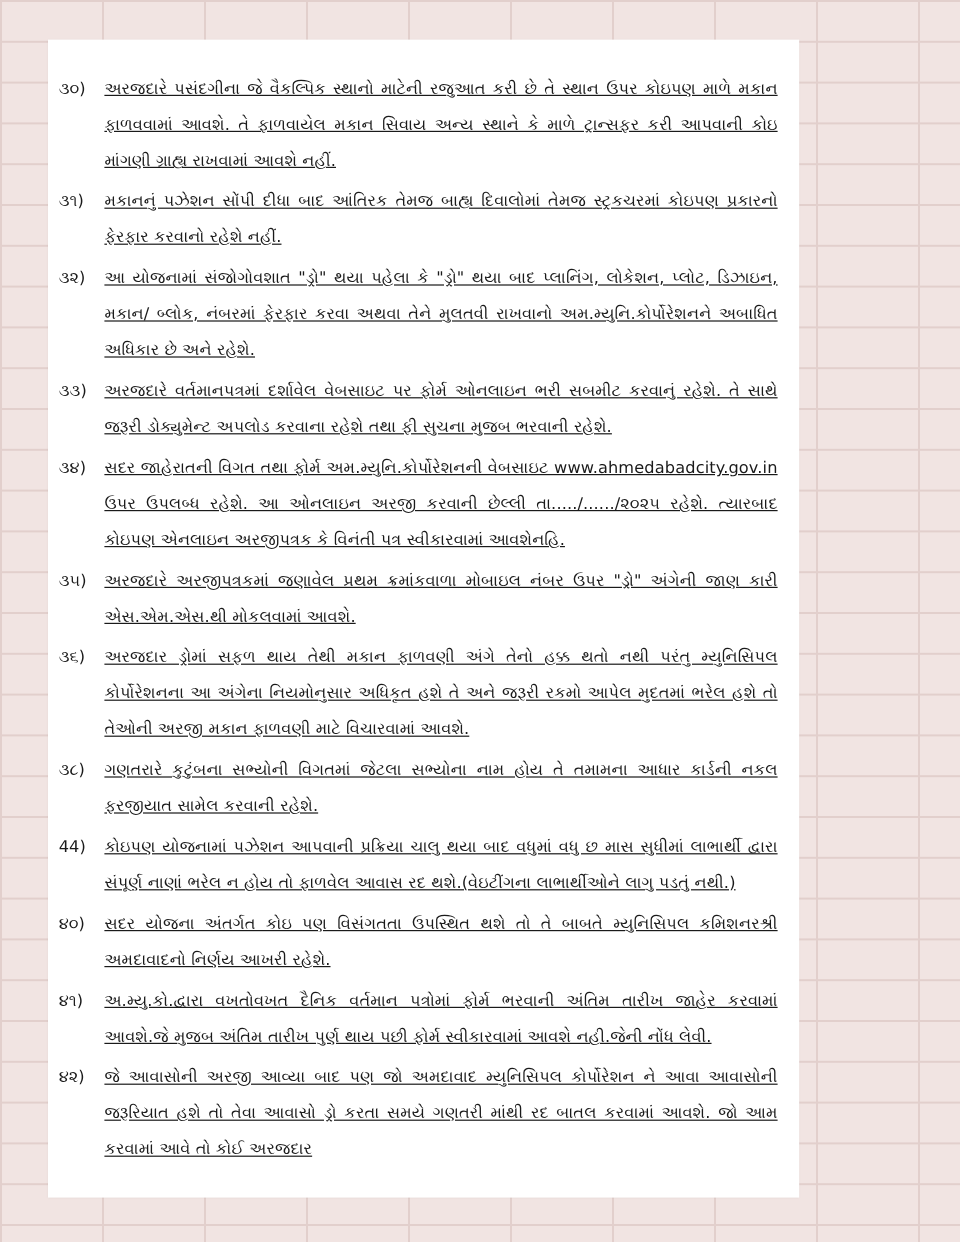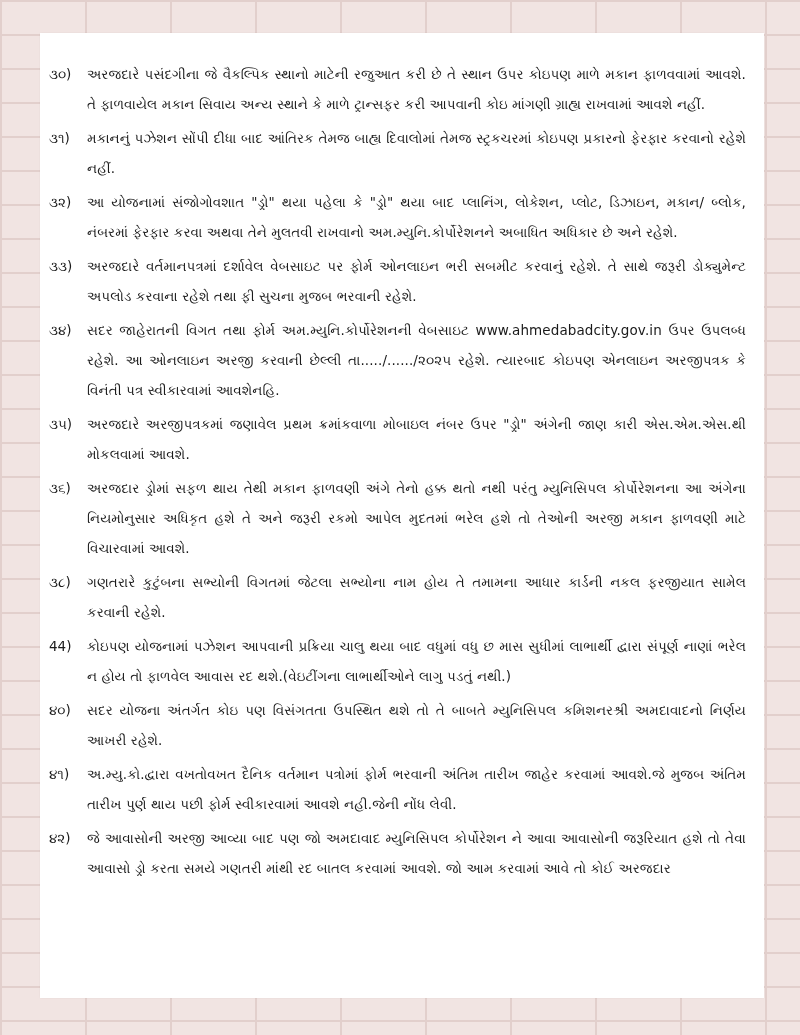--- a/index.html
+++ b/index.html
@@ -20,21 +20,21 @@
       background-image: linear-gradient(90deg, #e2cfcc 2px, transparent 2px);
       background-size: 170px 68px;
       background-position: 85px 34px;
       opacity: 1;
       pointer-events: none;
     }
     .panel {
       position: absolute;
       left: 40px;
       top: 33px;
-      width: 724px;
+      width: 626px;
       height: 965px;
       background: #ffffff;
       box-shadow: 0 0 2px rgba(0,0,0,0.05);
       box-sizing: border-box;
       padding: 26px 18px 0 9px;
     }
     .clause {
       display: flex;
       align-items: flex-start;
       margin-bottom: 4px;
@@ -47,20 +47,21 @@
       color: #1a1a1a;
       white-space: nowrap;
     }
     .clause-text {
       flex: 1;
       font-size: 13.5px;
       line-height: 30px;
       color: #1a1a1a;
       text-align: justify;
       letter-spacing: 0.1px;
+      text-decoration: underline;
     }
   </style>
 </head>
 <body>
 
 <div class="brick-offset"></div>
 
 <div class="panel">
   <div class="clause">
     <span class="clause-num">૩૦)</span>

